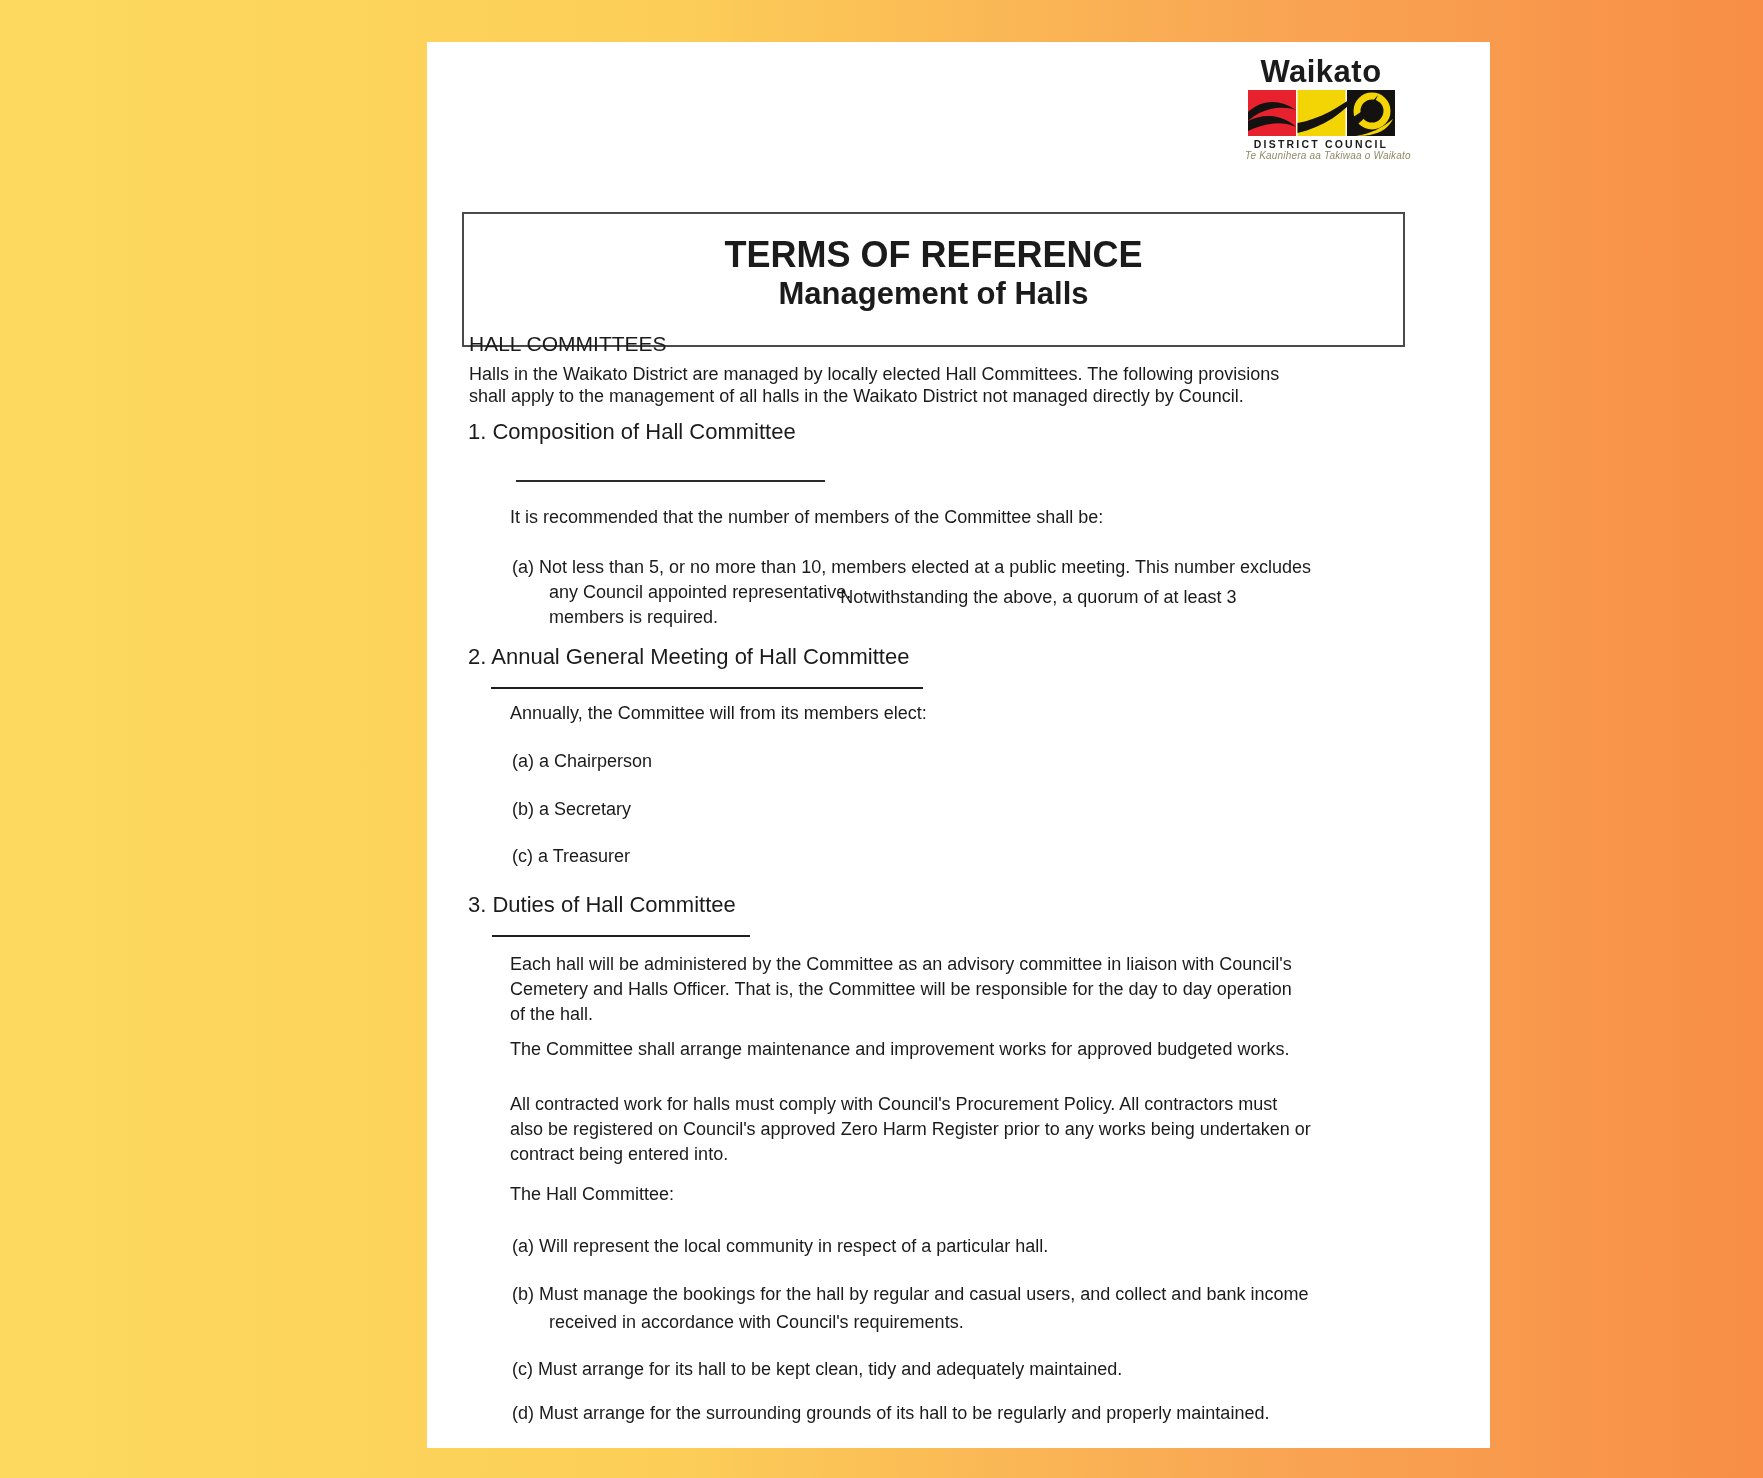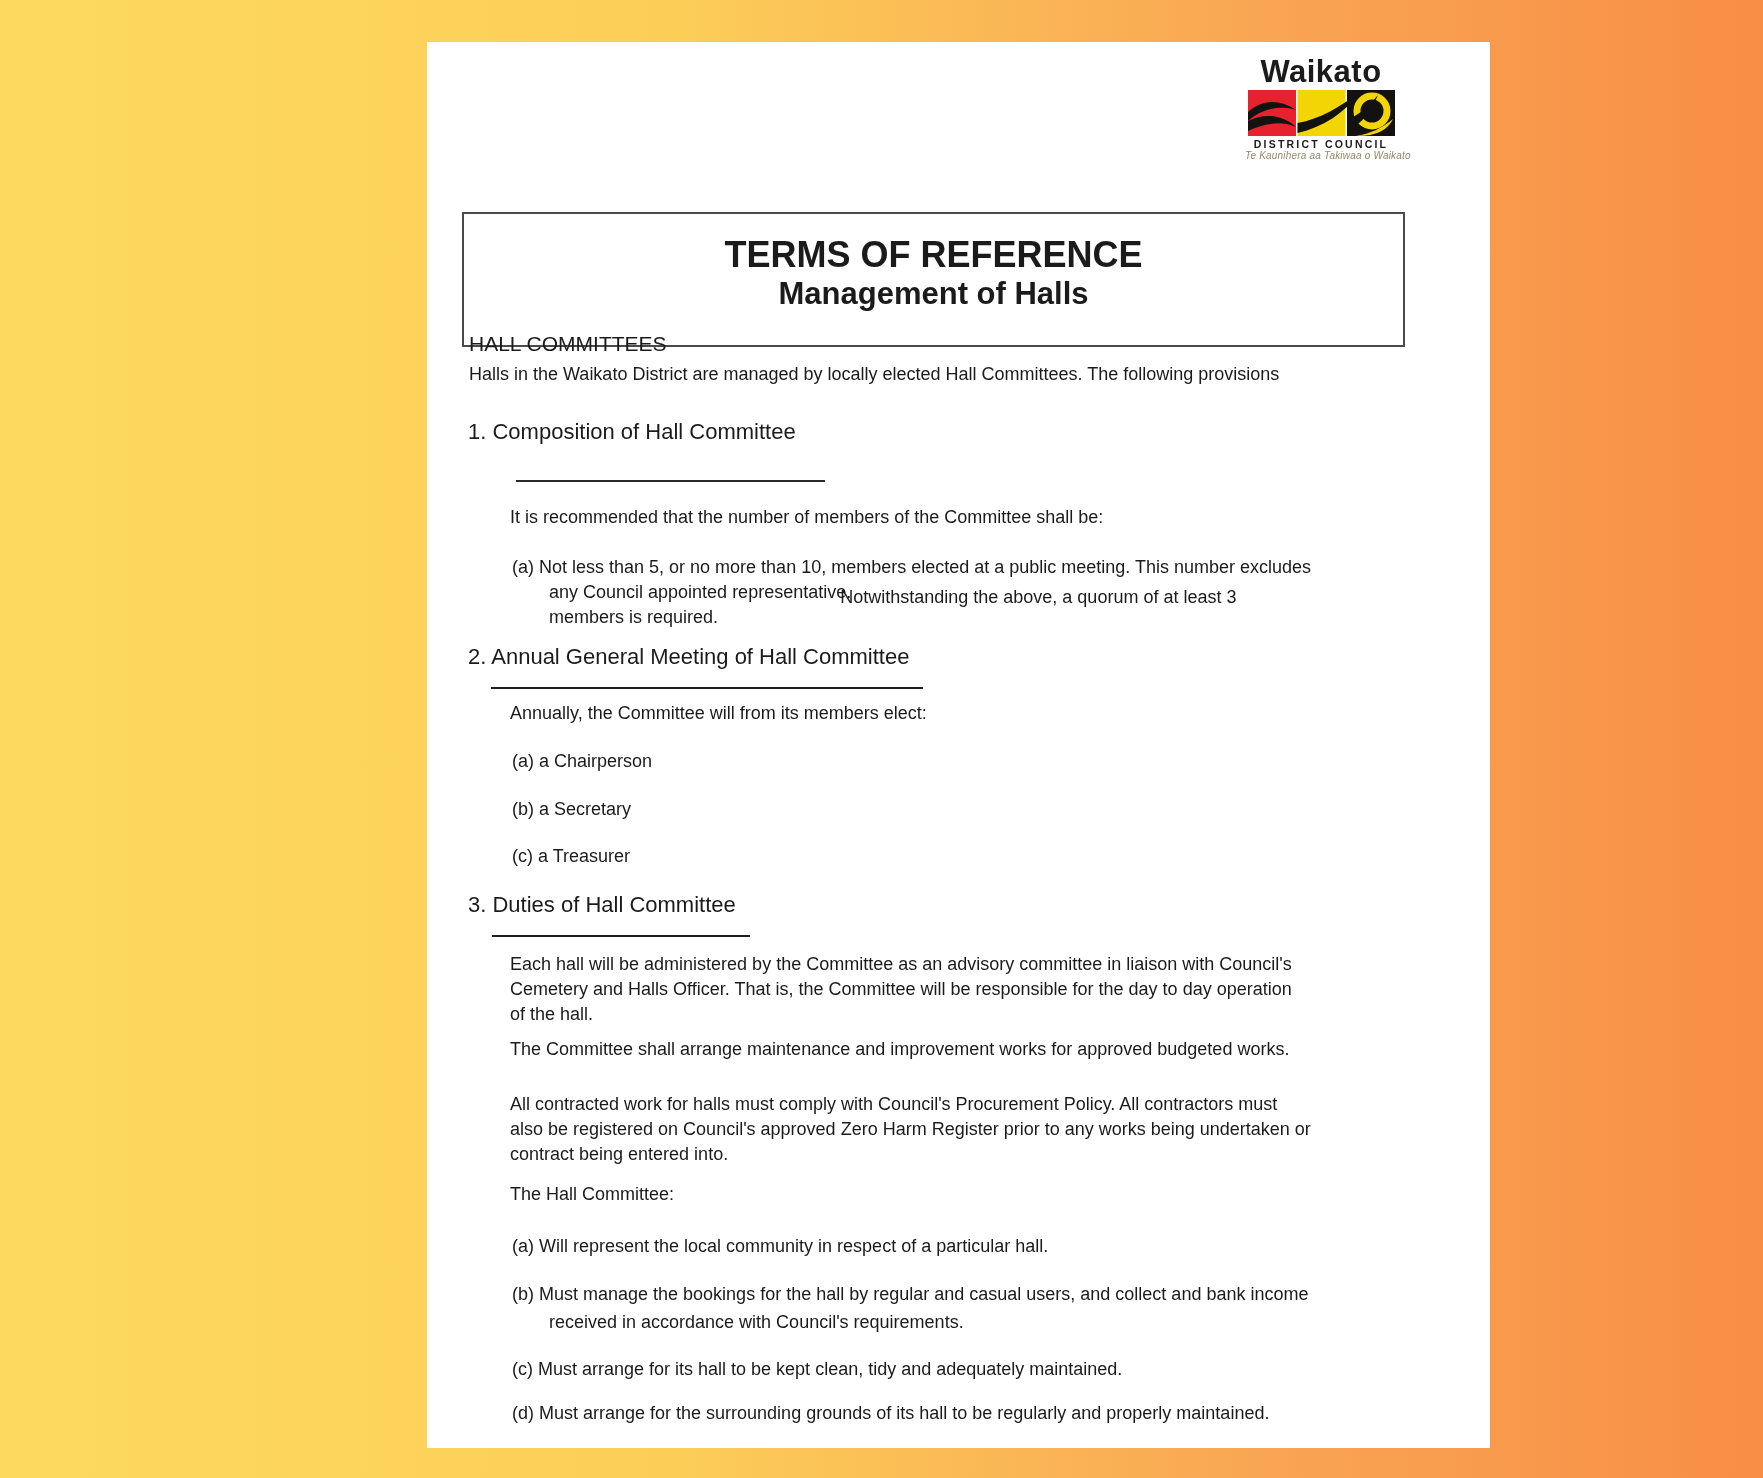--- a/index.html
+++ b/index.html
@@ -62,20 +62,21 @@
 
   <div class="title-box">
     <div class="title1">TERMS OF REFERENCE</div>
     <div class="title2">Management of Halls</div>
   </div>
 
   <div class="t h0" style="left:42px; top:290px;">HALL COMMITTEES</div>
 
   <div class="t para lh22" style="left:42px; top:321px;">
     <div class="line">Halls in the Waikato District are managed by locally elected Hall Committees. The following provisions</div>
+    <div class="line">shall apply to the management of all halls in the Waikato District not managed directly by Council.</div>
   </div>
 
   <div class="t hn" style="left:41px; top:378px;">1. Composition of Hall Committee</div>
 
   <div class="rule"></div>
 
   <div class="t" style="left:83px; top:464px;">It is recommended that the number of members of the Committee shall be:</div>
 
   <div class="t para" style="left:85px; top:513px;">
     <div class="line">(a) Not less than 5, or no more than 10, members elected at a public meeting. This number excludes</div>

